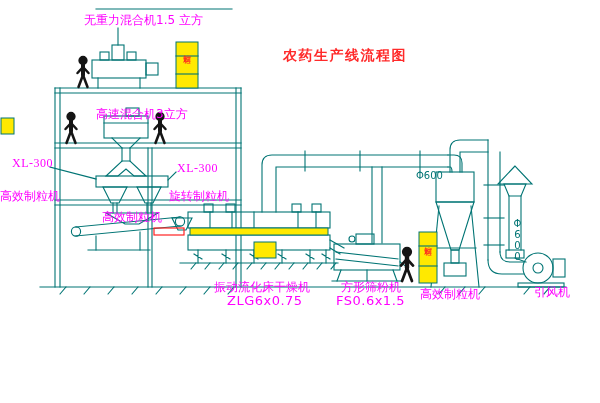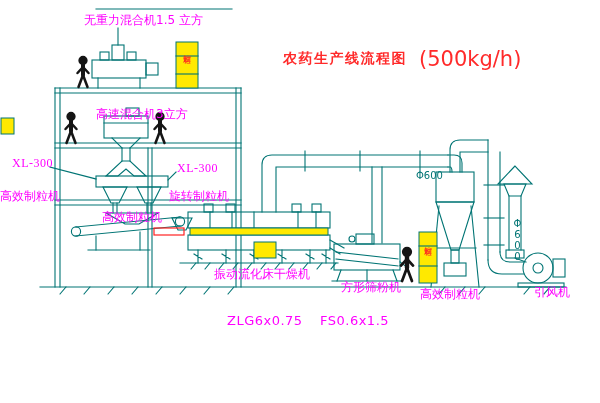--- a/index.html
+++ b/index.html
@@ -10,28 +10,28 @@
     font-family:"DejaVu Sans", sans-serif;
   }
   .canvas > svg { position:absolute; left:0; top:0; }
   .ln   { stroke:var(--line,#007474); fill:none; stroke-width:1.1; stroke-linecap:square; }
   .yellow { fill:var(--cabinet-yellow,#ffe900); stroke:var(--line,#007474); stroke-width:1; }
   .red-o  { stroke:var(--cabinet-text-red,#ff2222); fill:none; stroke-width:1.2; }
   .person-g { stroke:var(--figure-black,#151515); fill:var(--figure-black,#151515);
               stroke-width:2.5; stroke-linecap:round; }
   .lbl { position:absolute; color:var(--label-magenta,#ff00ff);
          font-size:12px; line-height:1.1; white-space:nowrap; }
-  .lbl.model { font-size:13px; letter-spacing:.5px;margin-top:20px; }
+  .lbl.model { font-size:13px; letter-spacing:.5px; }
   .lbl.xl    { font-size:12px; letter-spacing:.5px;font-family:Liberation Serif, serif; }
   .lbl.dim   { color:var(--line,#007474); font-size:10px; }
   .vert { writing-mode:vertical-rl; text-orientation:upright; }
   .cab-txt { position:absolute; color:var(--cabinet-text-red,#ff2222); font-size:7.5px;
              writing-mode:vertical-rl; text-orientation:upright; letter-spacing:1px; line-height:1; }
   .title { position:absolute; color:var(--title-red,#ff2a2a);
-           display:flex; align-items:center; gap:12px; white-space:nowrap; }
+           display:flex; align-items:flex-start; gap:18px; white-space:nowrap;flex-direction:column; }
   .title .cn  { font-size:14px; font-weight:bold; letter-spacing:1.5px; }
   .title .cap { font-size:21px; }
 </style>
 </head>
 <body>
 
 <div class="canvas">
 
   <svg width="600" height="403" viewBox="0 0 600 403">
     <defs>
@@ -229,38 +229,37 @@
     <g>
       <use href="#person" class="person-g" transform="translate(83,57)"></use>
       <use href="#person" class="person-g" transform="translate(71,113)"></use>
       <use href="#person" class="person-g" transform="translate(160,113)"></use>
       <use href="#person" class="person-g" transform="translate(407,248) scale(1.1)"></use>
     </g>
   </svg>
 
   <div class="title" style="left:283px; top:47px">
     <span class="cn">农药生产线流程图</span>
-    <span class="cap">(500kg/h)</span>
   </div>
 
   <div class="lbl" style="left:84px;  top:14px">无重力混合机1.5 立方</div>
   <div class="lbl" style="left:96px;  top:108px">高速混合机3立方</div>
 
   <div class="lbl xl" style="left:12px;  top:157px">XL-300</div>
   <div class="lbl" style="left:0;   top:190px">高效制粒机</div>
   <div class="lbl xl" style="left:177px; top:162px">XL-300</div>
   <div class="lbl" style="left:169px; top:190px">旋转制粒机</div>
 
   <div class="lbl" style="left:102px; top:211px">高效制粒机</div>
 
-  <div class="lbl" style="left:214px; top:268px">振动流化床干燥机</div>
+  <div class="lbl" style="left:214px; top:281px">振动流化床干燥机</div>
   <div class="lbl model" style="left:227px; top:294px">ZLG6x0.75</div>
 
   <div class="lbl" style="left:341px; top:281px">方形筛粉机</div>
-  <div class="lbl model" style="left:320px; top:294px">FS0.6x1.5</div>
+  <div class="lbl model" style="left:336px; top:294px">FS0.6x1.5</div>
 
   <div class="lbl" style="left:420px; top:288px">高效制粒机</div>
   <div class="lbl" style="left:534px; top:286px">引风机</div>
 
   <div class="lbl dim" style="left:416px; top:170px">Φ600</div>
   <div class="lbl dim vert" style="left:512px; top:218px">Φ600</div>
 
   <div class="cab-txt" style="left:183px; top:48px">控制柜</div>
   <div class="cab-txt" style="left:424px; top:240px">控制柜</div>
 

